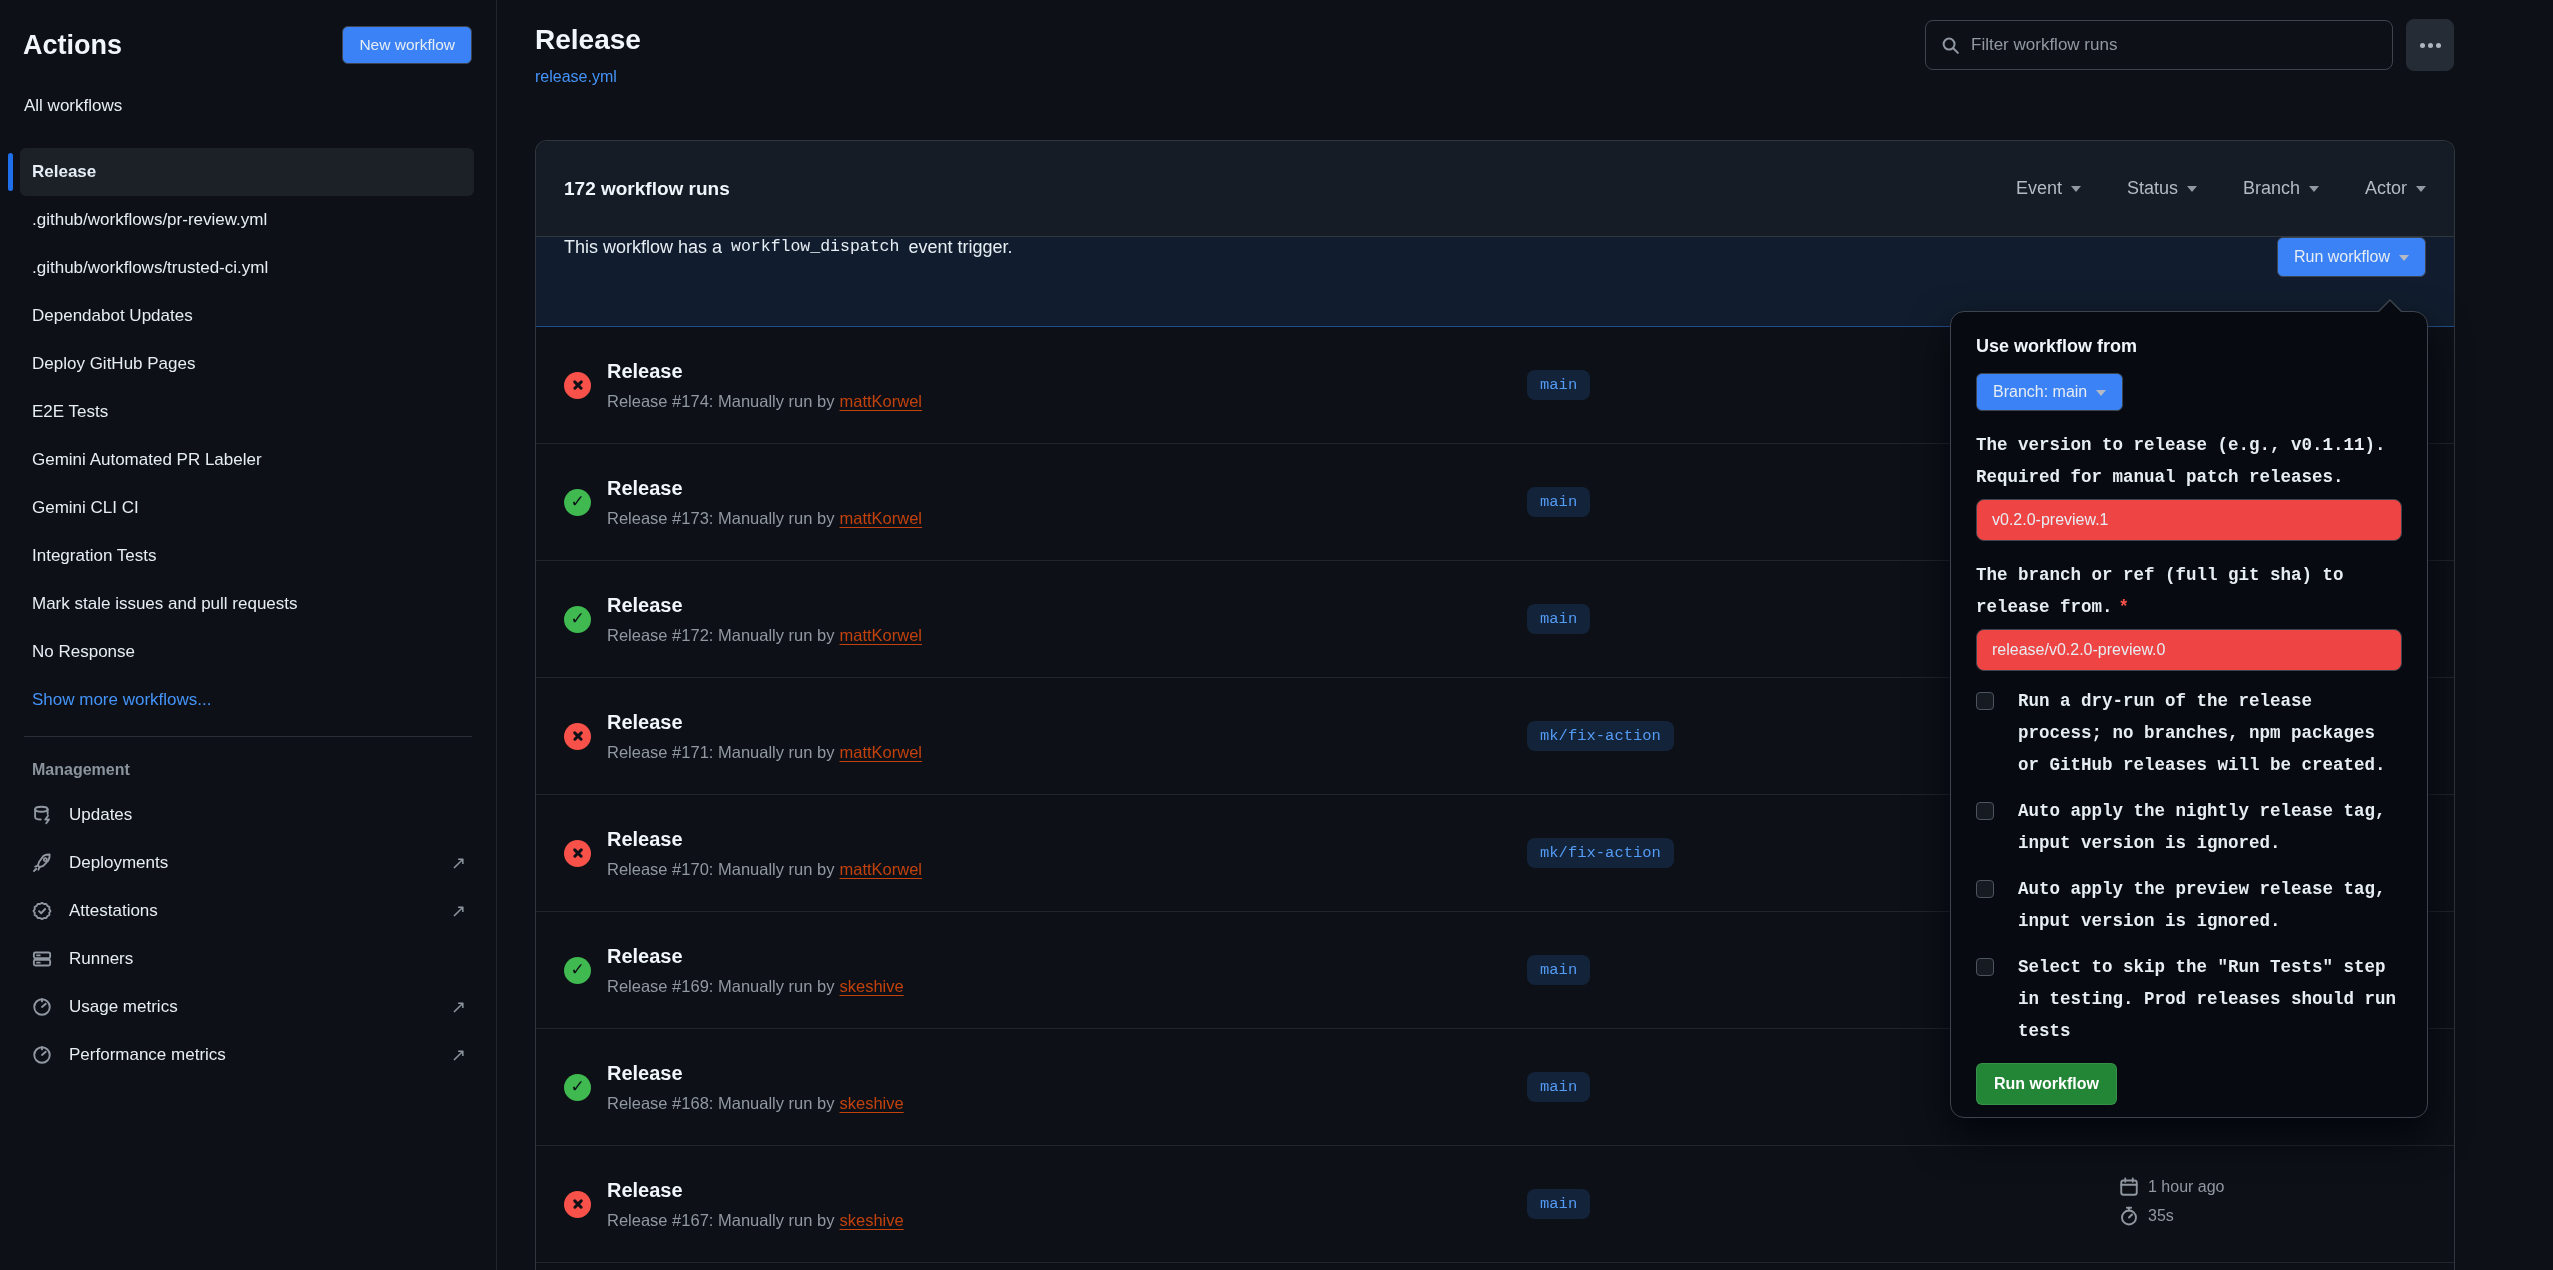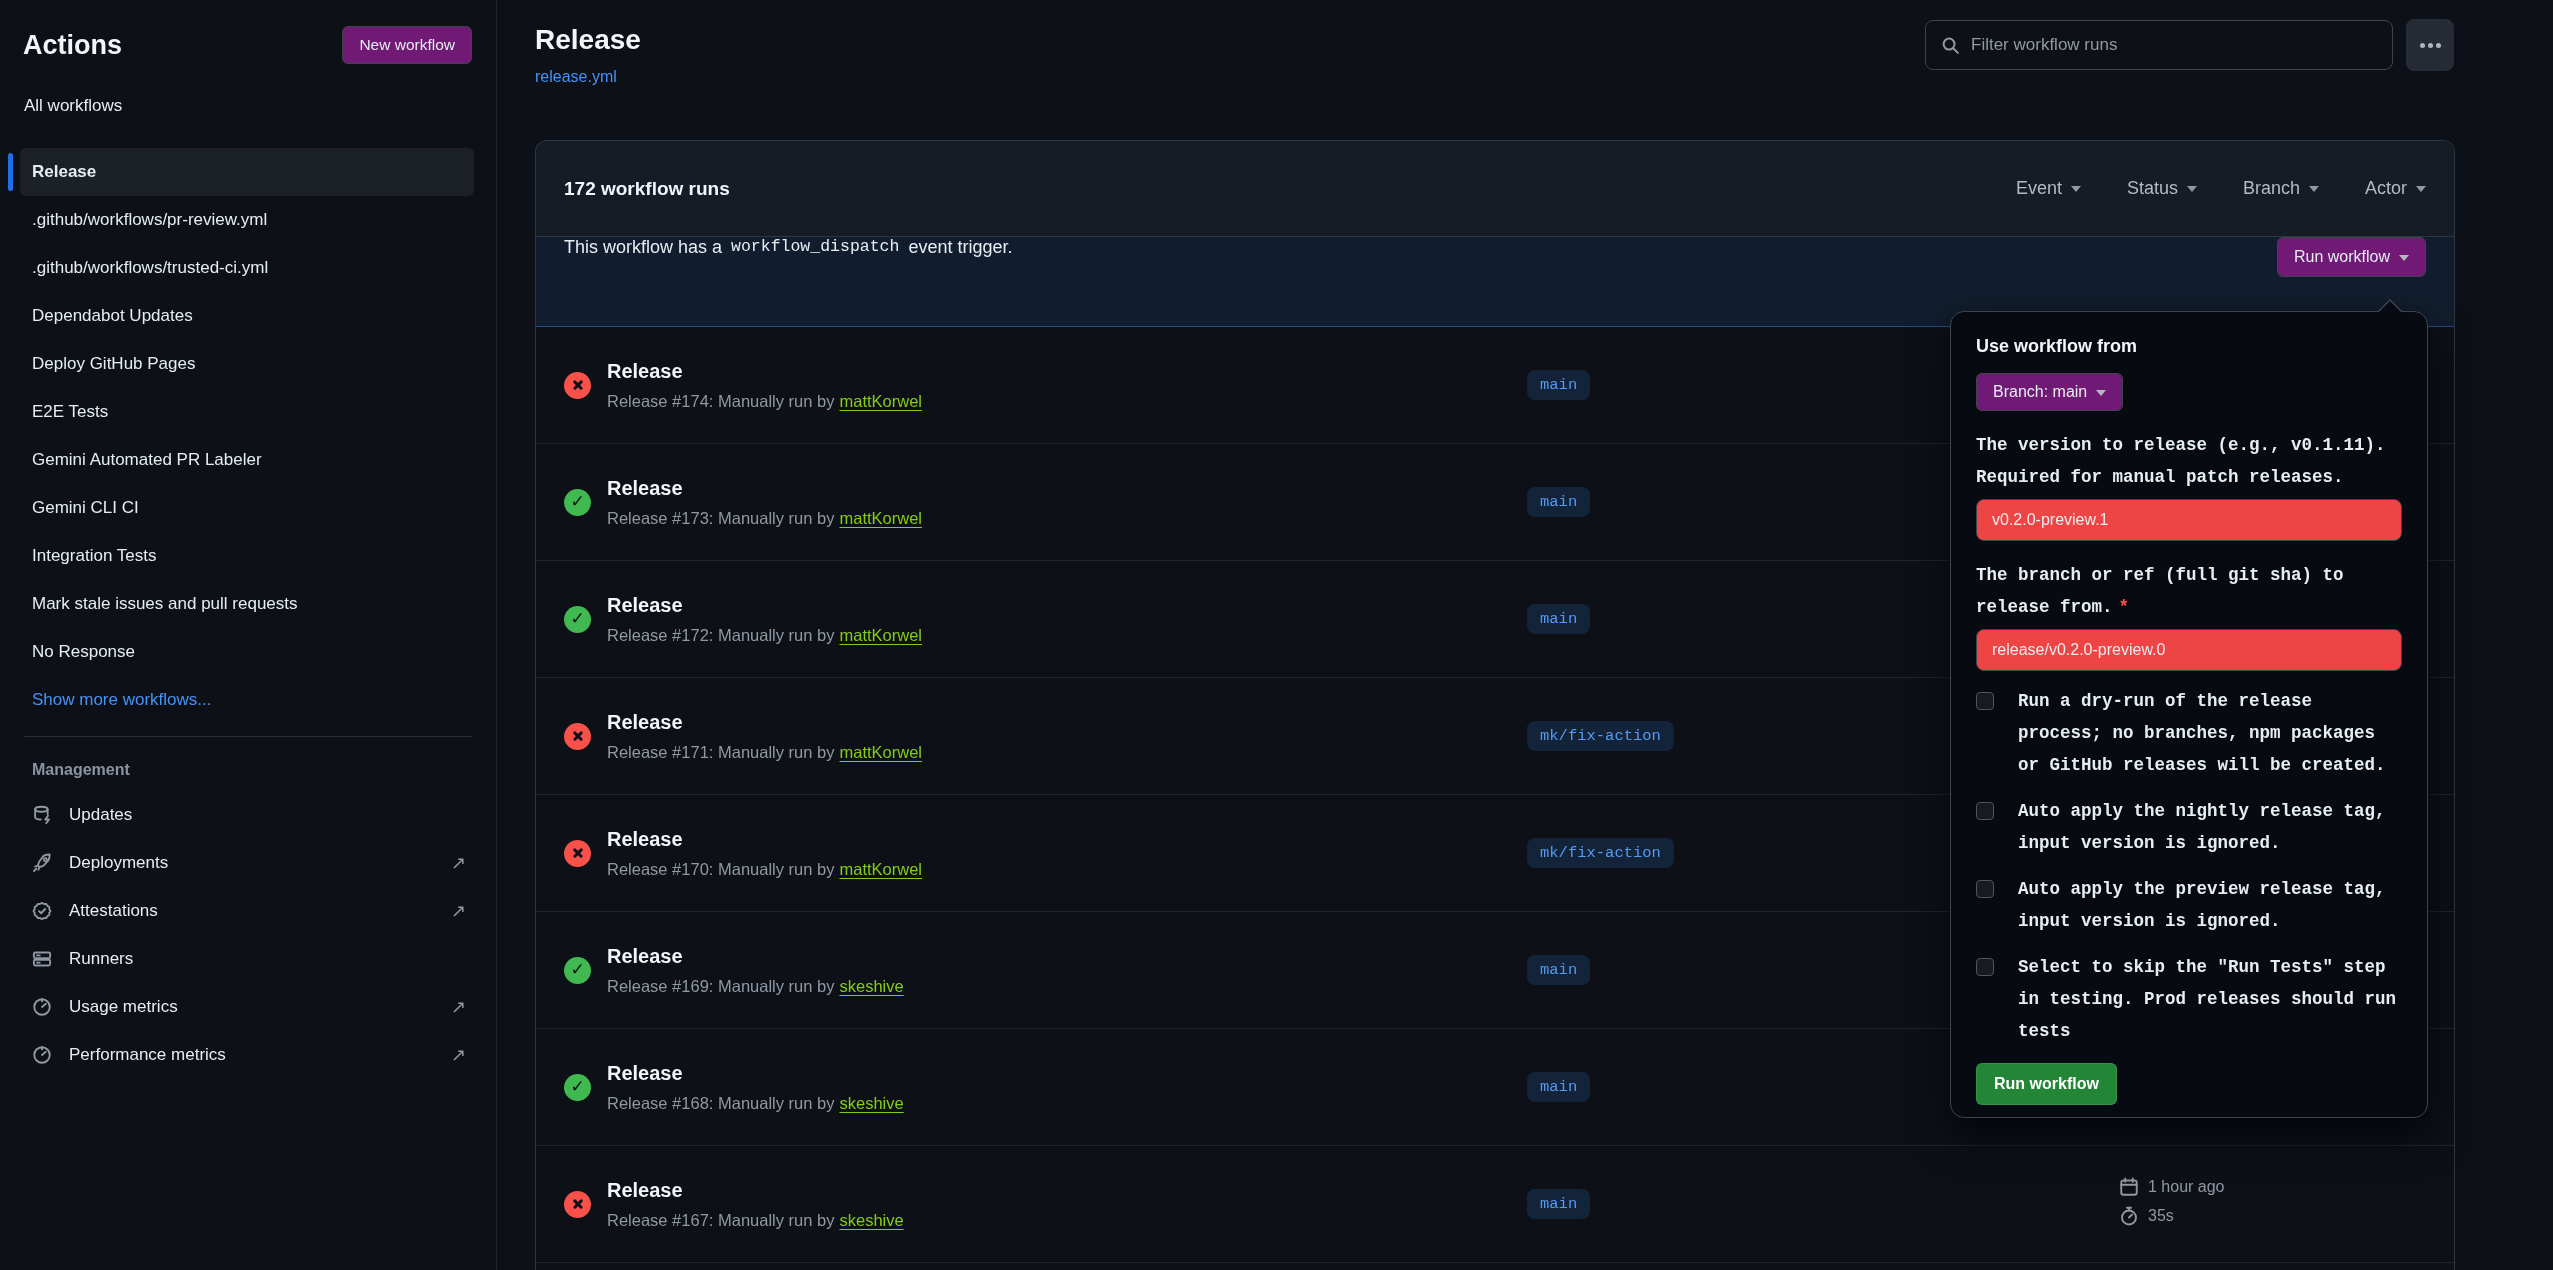--- a/index.html
+++ b/index.html
@@ -5,21 +5,21 @@
   * { margin:0; padding:0; box-sizing:border-box; }
   html,body { background:#0d1117; }
   body { font-family:"Liberation Sans","DejaVu Sans",sans-serif; color:#e6edf3; }
   .page { position:relative; width:2553px; height:1270px; overflow:hidden; background:#0d1117; }
   .mono { font-family:"Liberation Mono","DejaVu Sans Mono",monospace; }
 
   
   .sidebar { position:absolute; left:0; top:0; width:497px; height:100%; border-right:1px solid #21262d; }
   .sb-head { display:flex; justify-content:space-between; align-items:center; padding:26px 24px 10px 23px; }
   .sb-title { font-size:27px; font-weight:700; color:#f0f6fc; }
-  .btn-secondary { background:#701a75; border:1px solid #3d444d; border-radius:6px; padding:9px 16px;
+  .btn-secondary { background:#3b82f6; border:1px solid #3d444d; border-radius:6px; padding:9px 16px;
                    font-size:15.5px; font-weight:500; color:#e6edf3; cursor:pointer; white-space:nowrap;
                    font-family:inherit; }
   .all-workflows { padding:22px 24px 4px 24px; font-size:17px; color:#e6edf3; cursor:pointer; }
   .nav { margin-top:28px; padding:0 22px 0 20px; }
   .nav-item { height:48px; display:flex; align-items:center; padding:0 12px; border-radius:6px;
               font-size:17px; color:#e6edf3; position:relative; cursor:pointer; }
   .nav-item[data-selected="true"] { background:#1c2128; font-weight:700; }
   .nav-item .accent { display:none; position:absolute; left:-12px; top:5px; bottom:5px; width:5px;
                       background:#1f6feb; border-radius:3px; }
   .nav-item[data-selected="true"] .accent { display:block; }
@@ -73,21 +73,21 @@
   .status-icon[data-status="failure"]::after { content:""; position:absolute; left:50%; top:50%;
        width:12px; height:2.8px; background:#0d1117; border-radius:2px; }
   .status-icon[data-status="failure"]::before { transform:translate(-50%,-50%) rotate(45deg); }
   .status-icon[data-status="failure"]::after  { transform:translate(-50%,-50%) rotate(-45deg); }
   .status-icon[data-status="success"] { background:#3fb950; }
   .status-icon[data-status="success"]::before { content:"✓"; position:absolute; left:50%; top:50%;
        transform:translate(-50%,-54%); color:#0d1117; font-weight:900; font-size:17px; }
   .run-main { width:920px; }
   .run-title { font-size:20px; font-weight:700; color:#f0f6fc; text-decoration:none; cursor:pointer; }
   .run-desc { margin-top:9px; font-size:16.5px; color:#9198a1; }
-  .run-actor { color:#84cc16; text-decoration:underline; text-underline-offset:3px; margin-left:5px; cursor:pointer; }
+  .run-actor { color:#c2410c; text-decoration:underline; text-underline-offset:3px; margin-left:5px; cursor:pointer; }
   .branch-badge { font-family:"Liberation Mono","DejaVu Sans Mono",monospace; font-size:15.5px;
                   color:#539bf5; background:rgba(56,139,253,0.15); padding:6px 13px; border-radius:8px; cursor:pointer; }
   .run-meta { position:absolute; left:1583px; top:31px; display:flex; flex-direction:column; gap:9px;
               color:#9198a1; font-size:16px; }
   .meta-line { display:flex; align-items:center; gap:9px; }
   .row-kebab { position:absolute; right:29px; top:52px; cursor:pointer; }
   .row-kebab .dots { background:#9198a1; box-shadow:8px 0 0 #9198a1, -8px 0 0 #9198a1; }
 
   
   .dd-panel { position:absolute; left:1453px; top:171px; width:478px; height:807px; background:#070b11;

